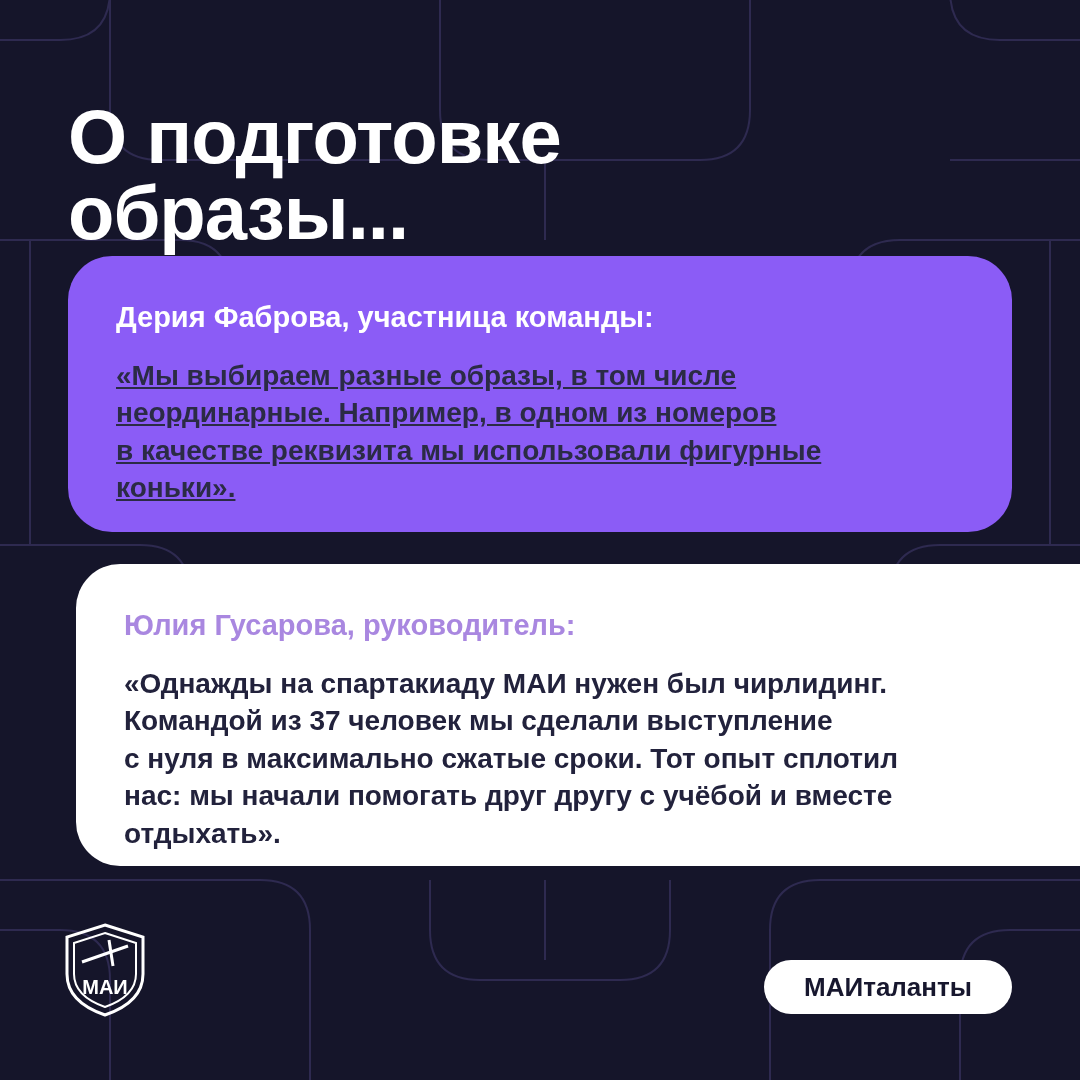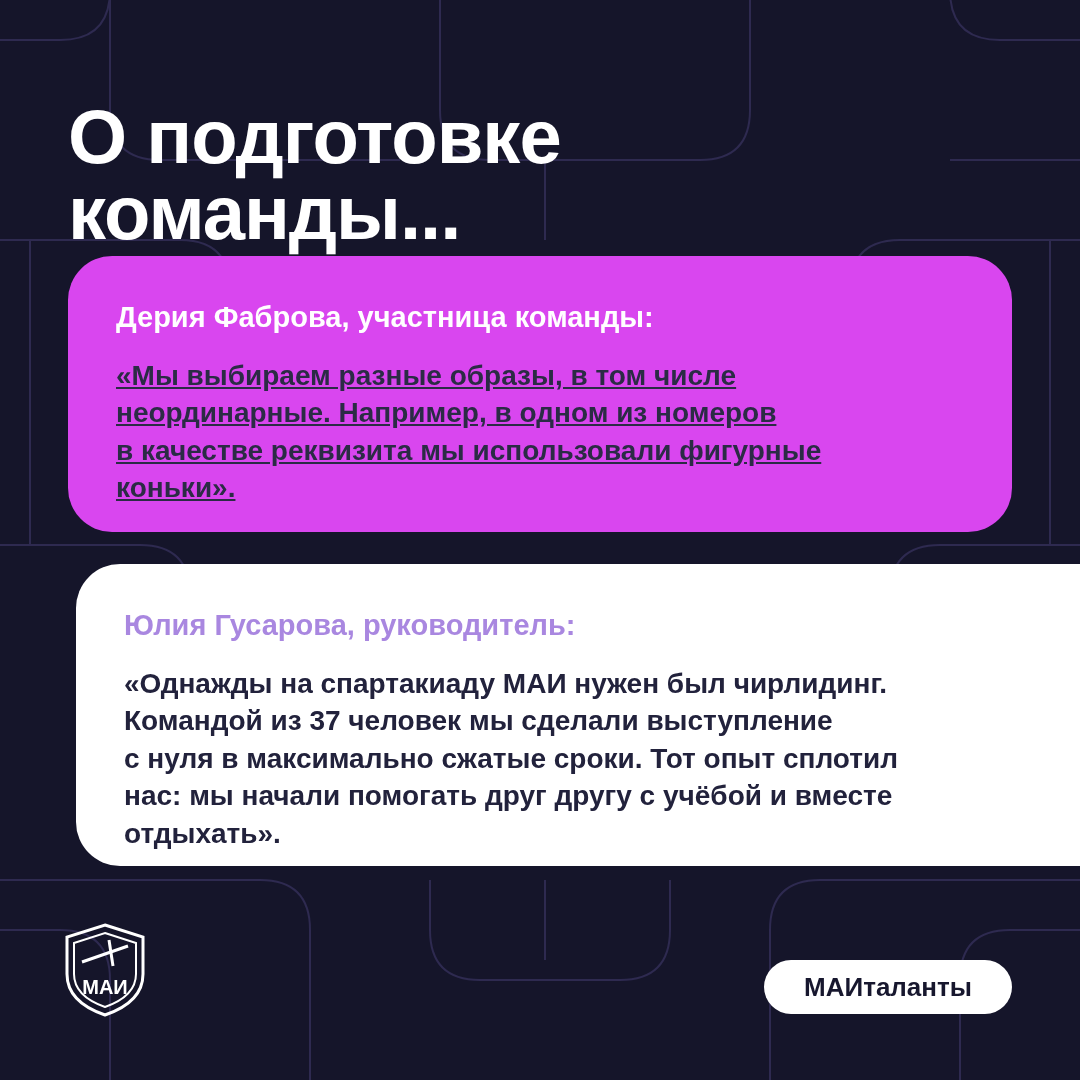--- a/index.html
+++ b/index.html
@@ -56,21 +56,21 @@
     position: absolute;
     border-radius: 44px;
     box-sizing: border-box;
   }
 
   .card-purple {
     left: 68px;
     top: 256px;
     width: 944px;
     height: 276px;
-    background: #d946ef;
+    background: #8b5cf6;
     padding: 44px 48px 40px 48px;
   }
 
   .card-white {
     left: 76px;
     top: 564px;
     width: 1080px;
     height: 302px;
     background: #ffffff;
     padding: 44px 48px 40px 48px;
@@ -154,21 +154,21 @@
       <path d="M 545 160 L 545 240"></path>
       <path d="M 545 880 L 545 960"></path>
       <path d="M 30 240 L 30 545"></path>
       <path d="M 1050 240 L 1050 545"></path>
     </g>
   </svg>
 
   <div class="content">
 
     <h1 class="title">О подготовке
-команды...</h1>
+образы...</h1>
 
     <div class="card card-purple">
       <div class="speaker">Дерия Фаброва, участница команды:</div>
       <div class="quote">«Мы выбираем разные образы, в том числе
 неординарные. Например, в одном из номеров
 в качестве реквизита мы использовали фигурные
 коньки».</div>
     </div>
 
     <div class="card card-white">

